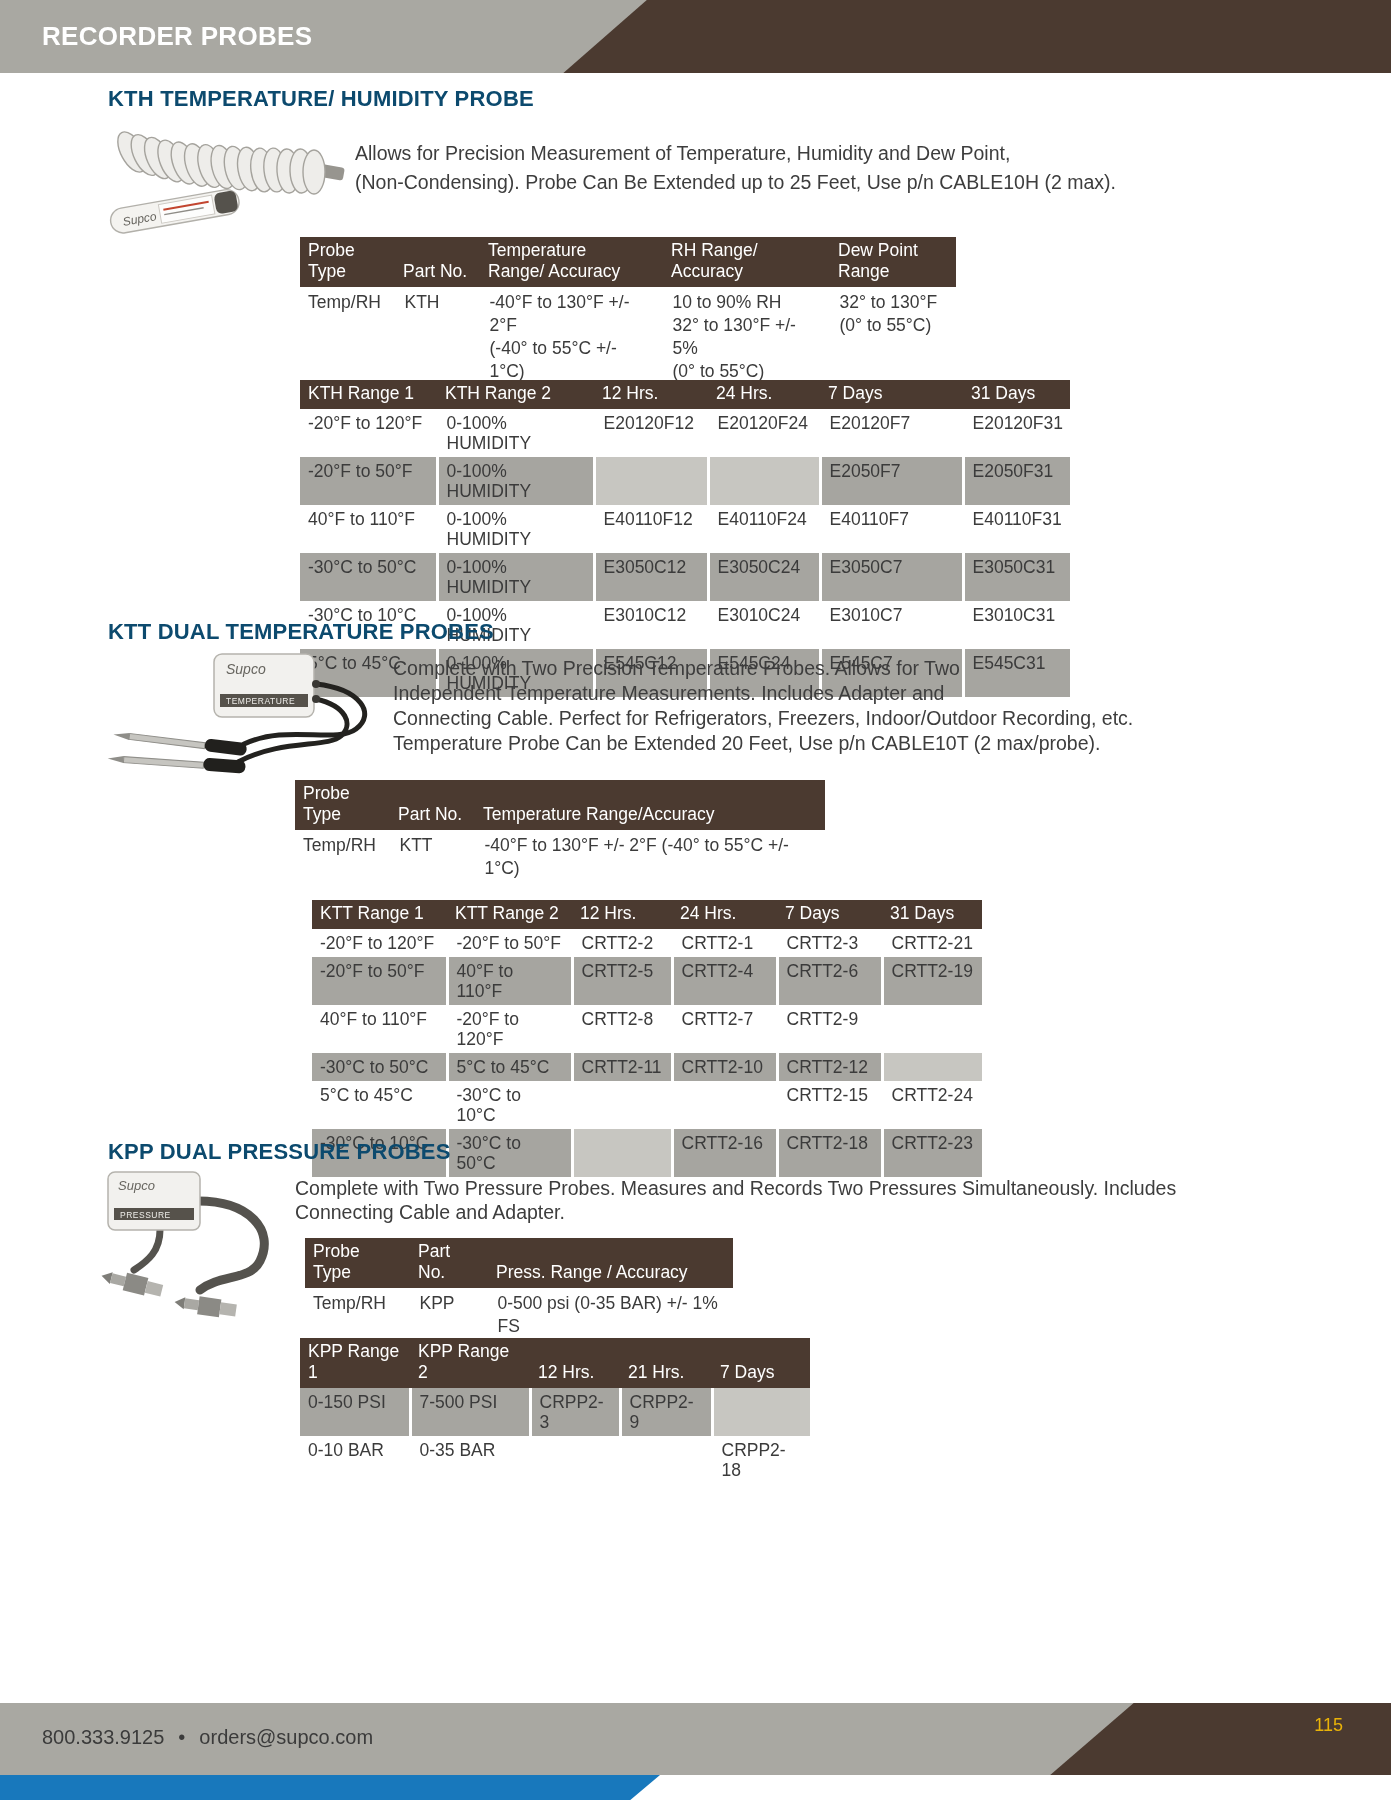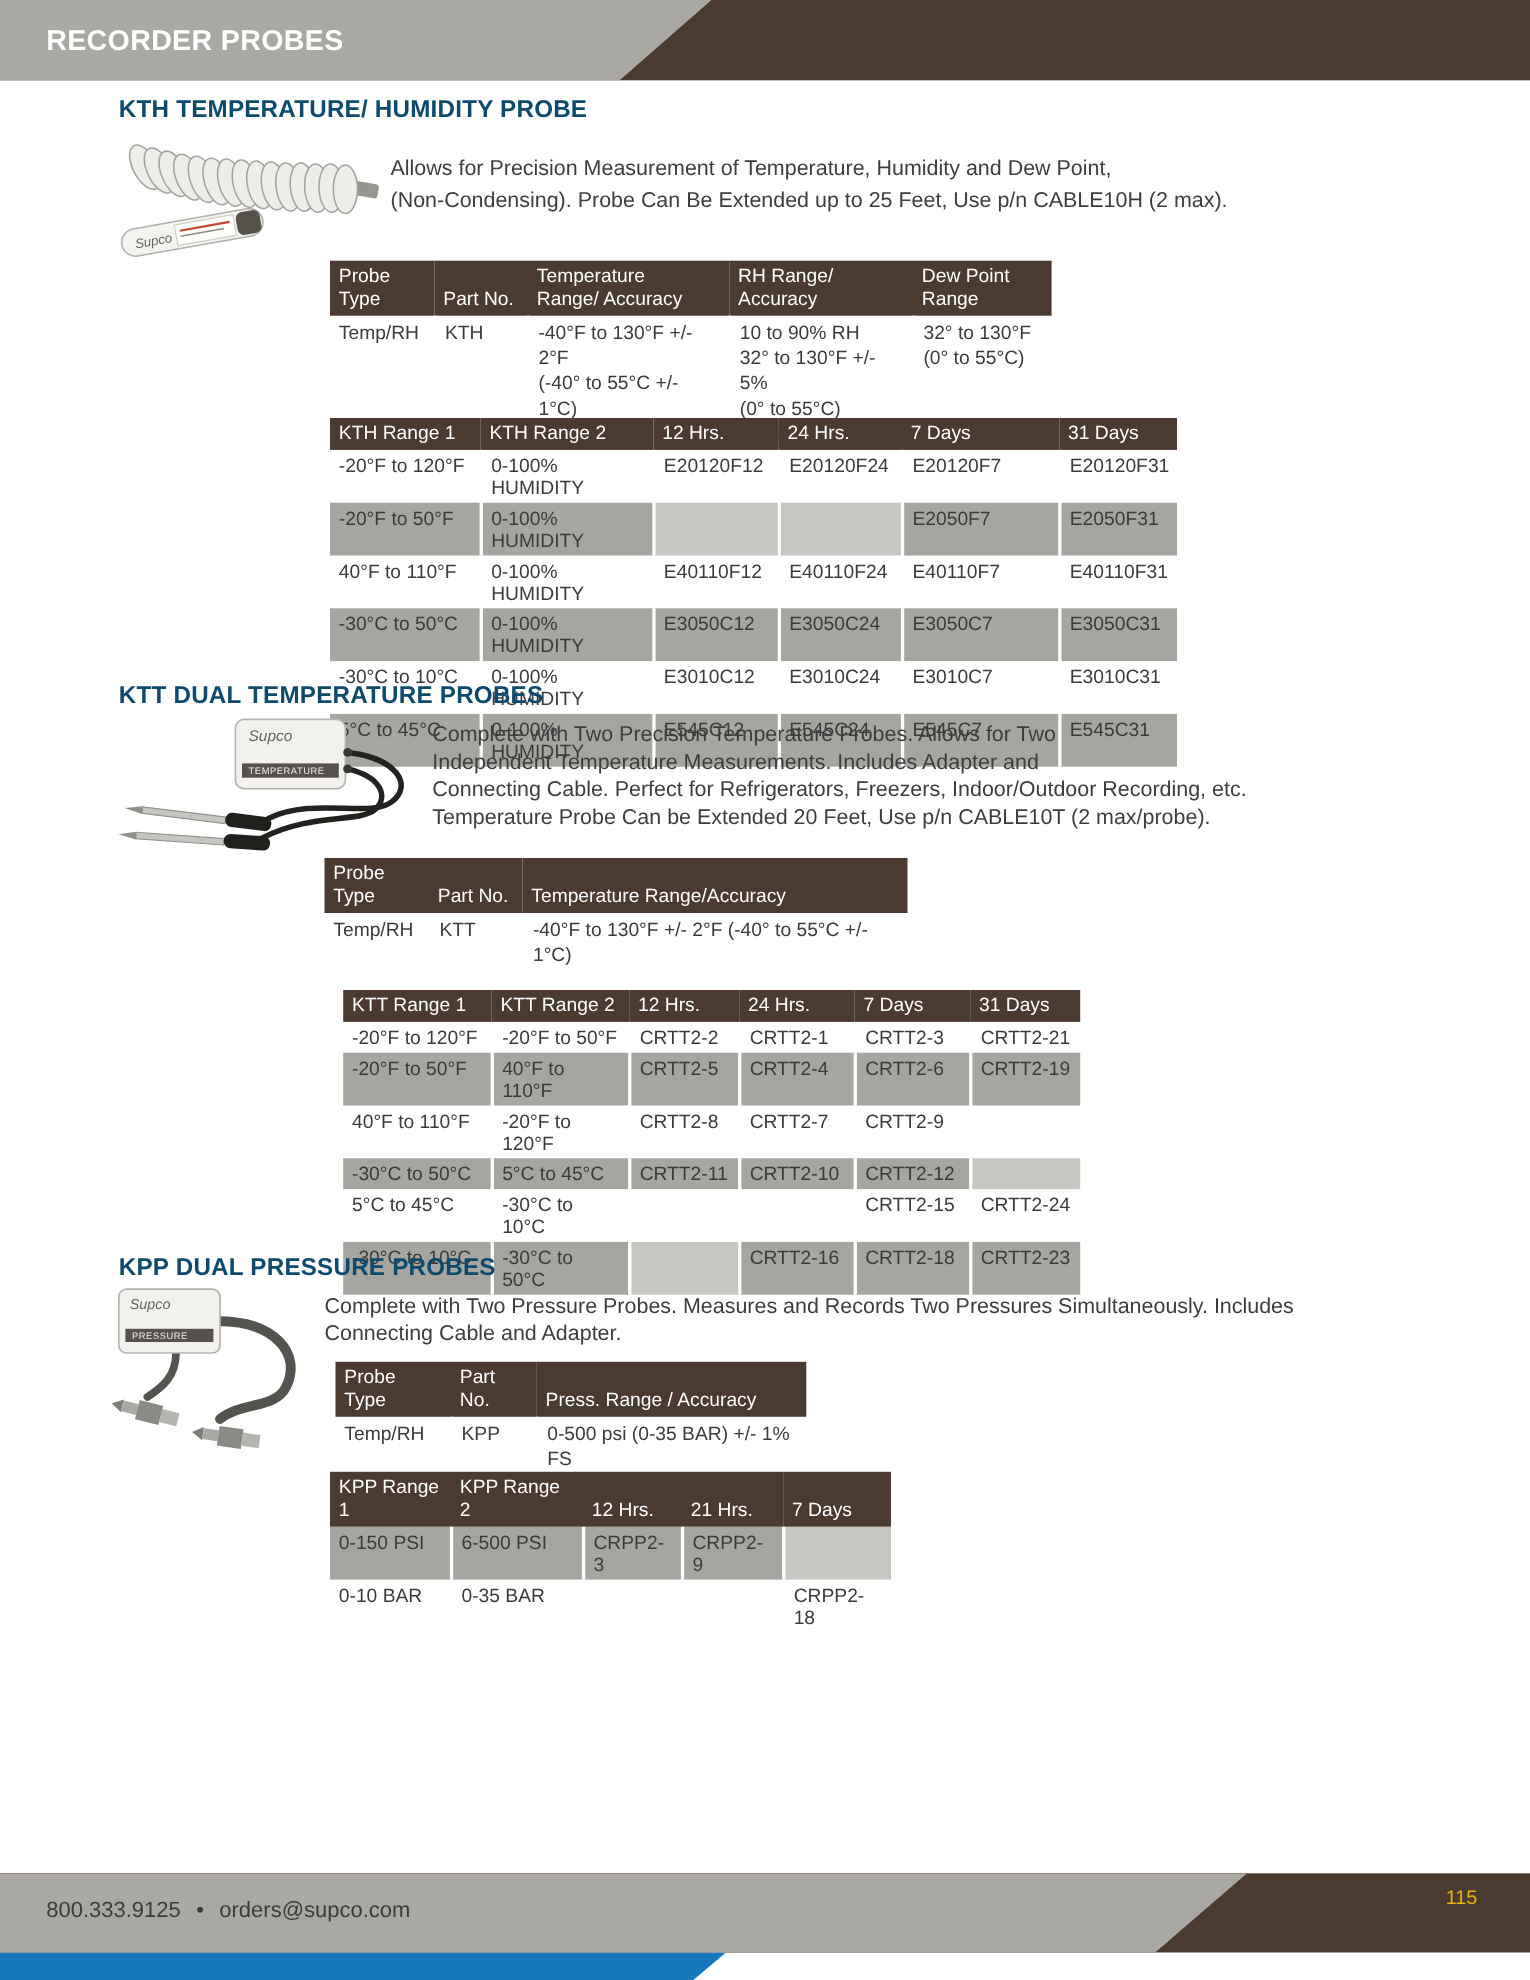--- a/index.html
+++ b/index.html
@@ -381,21 +381,21 @@
           <th>KPP Range 1</th>
           <th>KPP Range 2</th>
           <th>12 Hrs.</th>
           <th>21 Hrs.</th>
           <th>7 Days</th>
         </tr>
       </thead>
       <tbody>
         <tr class="gray">
           <td>0-150 PSI</td>
-          <td>6-500 PSI</td>
+          <td>7-500 PSI</td>
           <td>CRPP2-3</td>
           <td>CRPP2-9</td>
           <td class="empty"></td>
         </tr>
         <tr class="white">
           <td>0-10 BAR</td>
           <td>0-35 BAR</td>
           <td class="empty"></td>
           <td class="empty"></td>
           <td>CRPP2-18</td>

